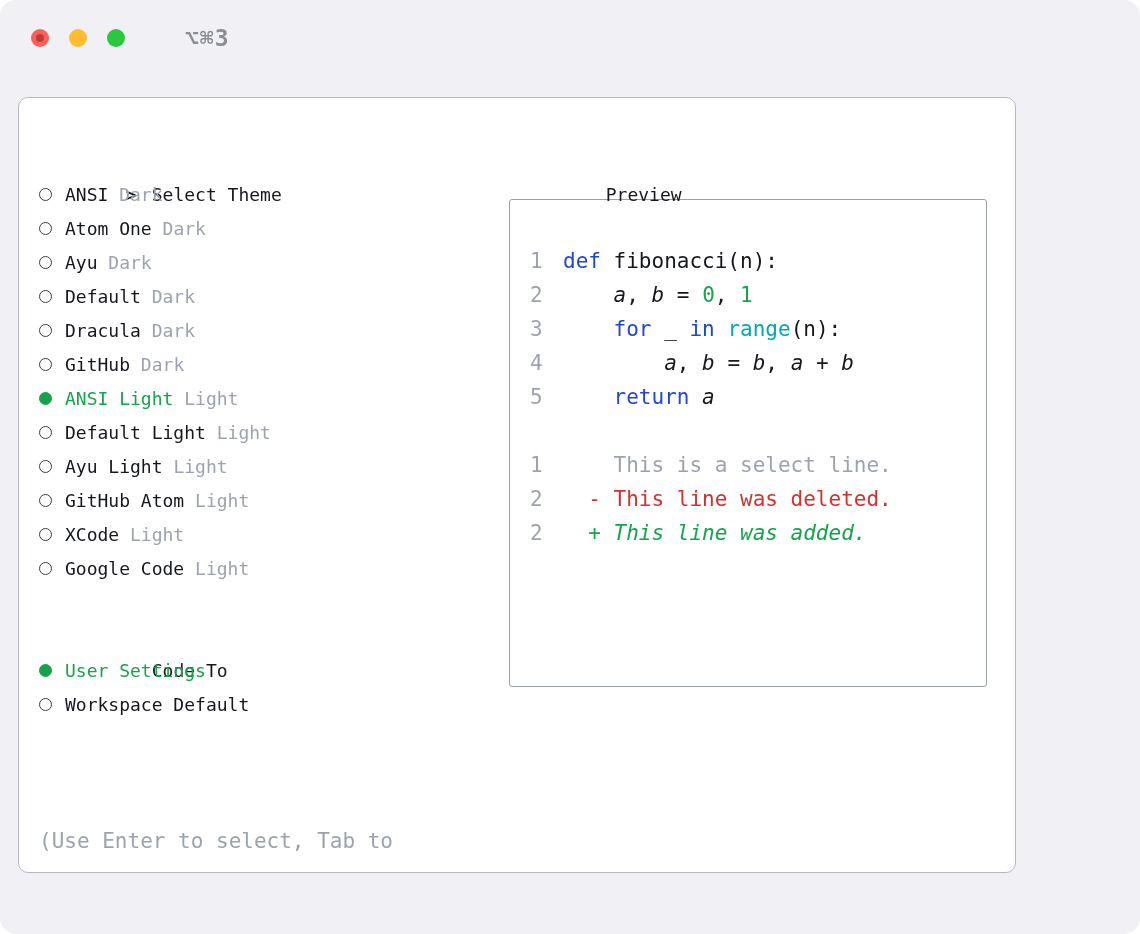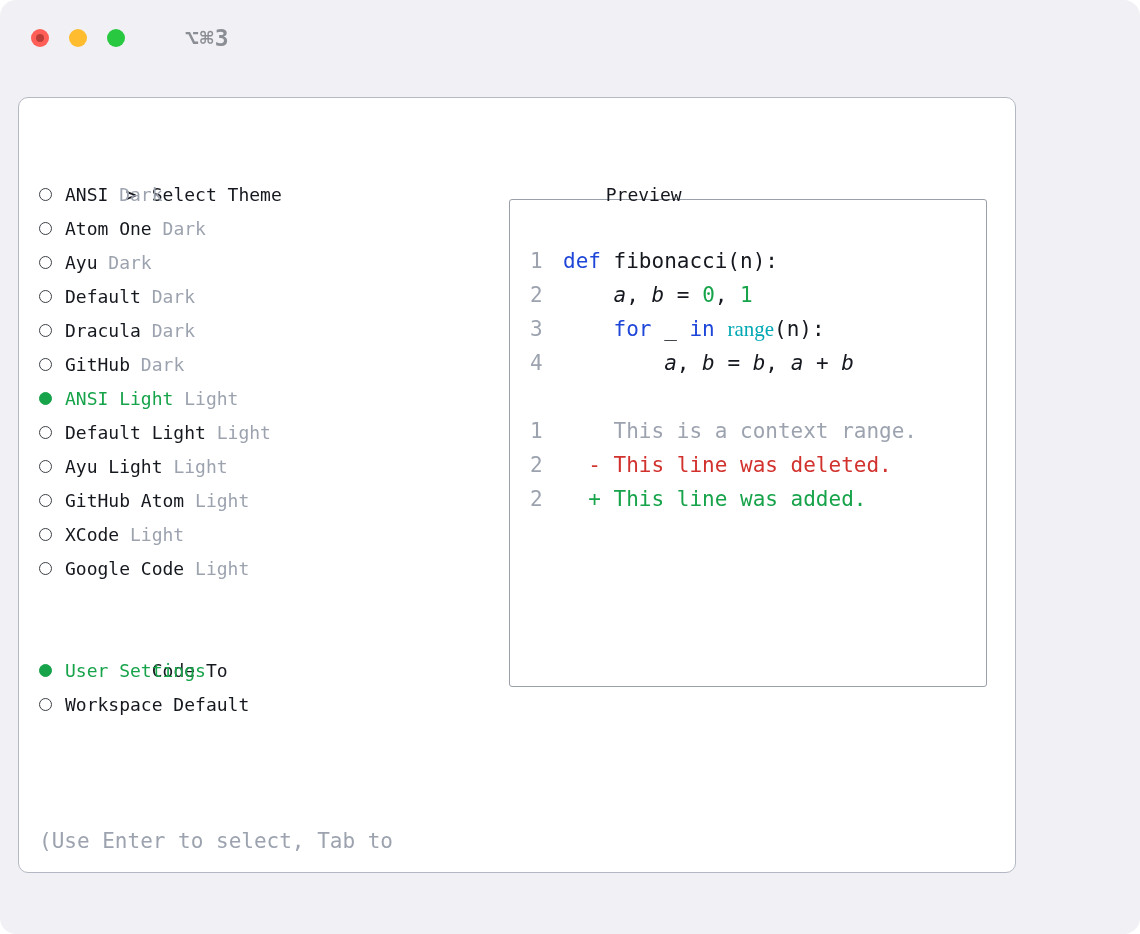--- a/index.html
+++ b/index.html
@@ -66,25 +66,25 @@
     width: 478px; height: 488px;
     border: 1.5px solid var(--box-border, #9aa0aa);
     border-radius: 3px;
     padding: 44px 0 0 20px;
     background: #ffffff;
   }
   .code-row { height: 34px; line-height: 34px; white-space: pre; font-size: 21px; color: var(--text, #15181e); }
   .ln { display: inline-block; width: 20px; margin-right: 13px; color: var(--muted, #9ca3af); }
   .c-kw  { color: var(--kw, #1e46d8); }
   .c-num { color: var(--green, #16a34a); }
-  .c-fn  { color: var(--fn, #00a8b4); font-family: Liberation Serif, serif; }
+  .c-fn  { color: var(--fn, #00a8b4); }
   .c-var { font-style: italic; }
   .c-ctx { color: var(--muted, #9ca3af); }
   .c-del { color: var(--del, #d2322d); }
-  .c-add { color: var(--green, #16a34a); }
+  .c-add { color: var(--green, #16a34a); font-style: italic; }
 </style>
 </head>
 <body>
 
 <div class="screen">
 
   <div class="titlebar">
     <span class="light red"></span>
     <span class="light yellow"></span>
     <span class="light green"></span>
@@ -135,22 +135,23 @@
     <div class="col-right">
       <div class="row preview-heading">
         <span class="bold">Preview</span>
       </div>
       <div class="preview-box">
         <div id="code-lines">
             <div class="code-row"><span class="ln">1</span><span class="tok c-kw">def</span><span class="tok c-plain"> fibonacci(n):</span></div>
             <div class="code-row"><span class="ln">2</span><span class="tok c-plain">    </span><span class="tok c-var">a</span><span class="tok c-plain">, </span><span class="tok c-var">b</span><span class="tok c-plain"> = </span><span class="tok c-num">0</span><span class="tok c-plain">, </span><span class="tok c-num">1</span></div>
             <div class="code-row"><span class="ln">3</span><span class="tok c-plain">    </span><span class="tok c-kw">for</span><span class="tok c-plain"> _ </span><span class="tok c-kw">in</span><span class="tok c-plain"> </span><span class="tok c-fn">range</span><span class="tok c-plain">(n):</span></div>
             <div class="code-row"><span class="ln">4</span><span class="tok c-plain">        </span><span class="tok c-var">a</span><span class="tok c-plain">, </span><span class="tok c-var">b</span><span class="tok c-plain"> = </span><span class="tok c-var">b</span><span class="tok c-plain">, </span><span class="tok c-var">a</span><span class="tok c-plain"> + </span><span class="tok c-var">b</span></div>
+            <div class="code-row"><span class="ln">5</span><span class="tok c-plain">    </span><span class="tok c-kw">return</span><span class="tok c-plain"> </span><span class="tok c-var">a</span></div>
             <div class="code-row"><span class="ln"></span></div>
-            <div class="code-row"><span class="ln">1</span><span class="tok c-ctx">    This is a context range.</span></div>
+            <div class="code-row"><span class="ln">1</span><span class="tok c-ctx">    This is a select line.</span></div>
             <div class="code-row"><span class="ln">2</span><span class="tok c-del">  - This line was deleted.</span></div>
             <div class="code-row"><span class="ln">2</span><span class="tok c-add">  + This line was added.</span></div>
           </div>
       </div>
     </div>
 
   </div>
 </div>
 
 </body></html>

